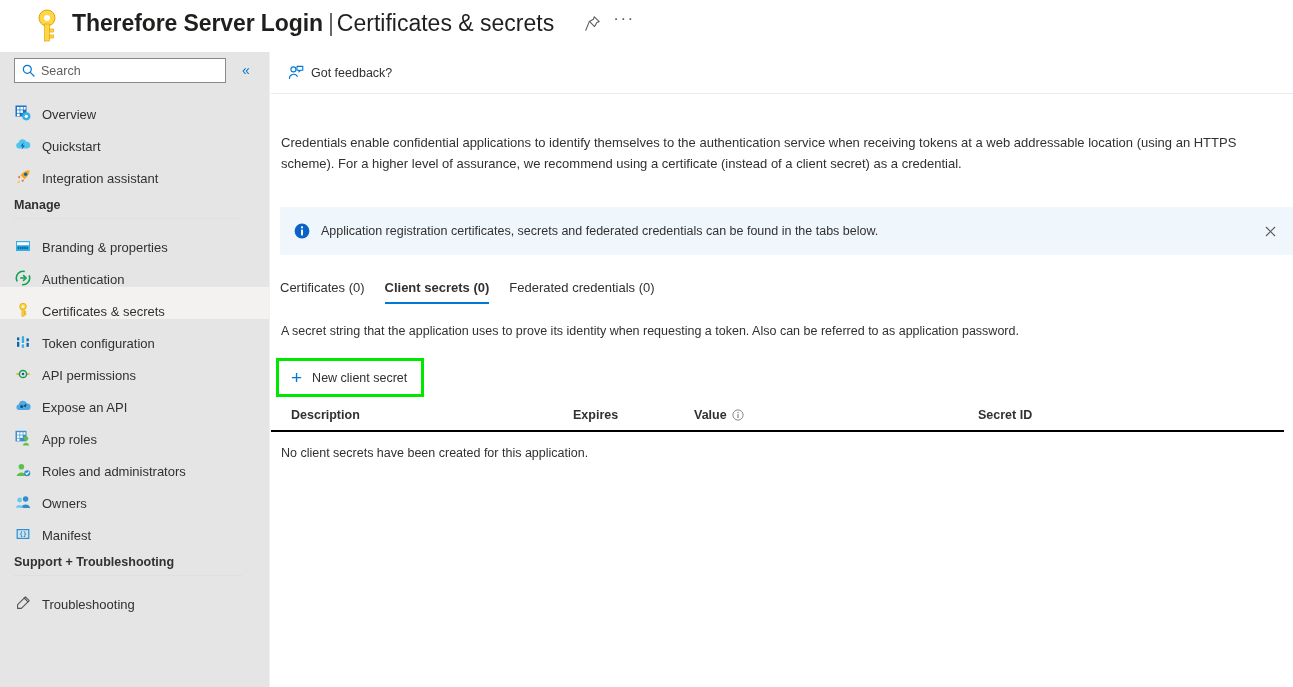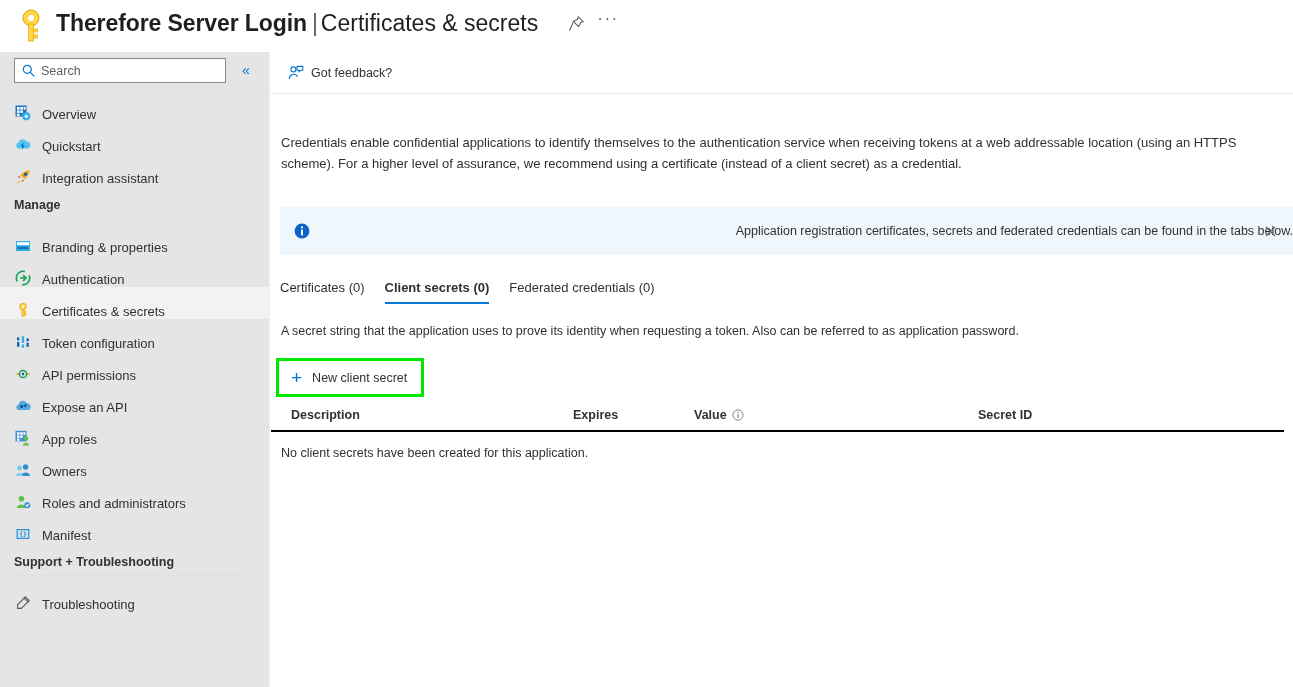--- a/index.html
+++ b/index.html
@@ -7,21 +7,21 @@
     margin: 0; padding: 0;
     width: 1293px; height: 687px;
     background: #ffffff;
     font-family: "Liberation Sans", sans-serif;
     color: #323130;
     overflow: hidden;
   }
   #app { position: relative; width: 1293px; height: 687px; }
 
   
-  .header { position: absolute; left: 0; top: 0; width: 1165px; height: 52px; }
+  .header { position: absolute; left: 16px; top: 0; width: 1165px; height: 52px; }
   .key-icon { position: absolute; left: 18px; top: 7px; width: 26px; height: 38px; }
   .page-title {
     position: absolute; left: 56px; top: 6px;
     font-size: 23px; line-height: 34px;
     white-space: nowrap;
   }
   .page-title .app-name { font-weight: bold; color: #201f1e; letter-spacing: -0.1px; }
   .page-title .sep { font-weight: 300; color: #605e5c; margin: 0 3px 0 5px; }
   .page-title .blade-name { font-weight: 400; color: #201f1e; }
   .hdr-icon-btn {
@@ -92,21 +92,21 @@
 
   .intro {
     position: absolute; left: 10px; top: 80px; width: 960px;
     font-size: 13px; line-height: 21px; color: #323130;
   }
 
   .infobar {
     position: absolute; left: 9px; top: 155px;
     width: 1013px; height: 48px;
     background: #eff6fc;
-    display: flex; align-items: center; justify-content: space-between;
+    display: flex; align-items: center;
   }
   .infobar .info-ico { margin-left: 14px; margin-right: 11px; display: flex; flex: 0 0 16px; }
   .infobar .info-text { font-size: 12.5px; color: #323130; }
   .infobar .close-x {
     position: absolute; right: 14px; top: 15px;
     width: 18px; height: 18px; cursor: pointer;
     display: flex; align-items: center; justify-content: center;
     color: #605e5c;
   }
 
@@ -336,38 +336,38 @@
             </g>
             <circle cx="11" cy="8.6" r="2.3" fill="#5ec04a"></circle>
             <path d="M7.6 15.4 A3.5 3.5 0 0 1 14.4 15.4 Z" fill="#5ec04a"></path>
           </svg>
         </span>
         <span class="nav-label">App roles</span>
       </div>
       <div class="nav-item">
         <span class="nav-ico">
           <svg width="16" height="16" viewBox="0 0 16 16">
+            <circle cx="6.4" cy="4.8" r="2.8" fill="#5ec04a"></circle>
+            <path d="M1.6 14 A5 5 0 0 1 11.2 14 Z" fill="#5ec04a"></path>
+            <circle cx="12.2" cy="11.2" r="3" fill="#2f8ed0"></circle>
+            <path d="M10.9 11.2 L11.9 12.3 L13.6 10.2" fill="none" stroke="#ffffff" stroke-width="1.2" stroke-linecap="round" stroke-linejoin="round"></path>
+          </svg>
+        </span>
+        <span class="nav-label">Roles and administrators</span>
+      </div>
+      <div class="nav-item">
+        <span class="nav-ico">
+          <svg width="16" height="16" viewBox="0 0 16 16">
             <circle cx="10.6" cy="5" r="2.7" fill="#2f8ed0"></circle>
             <path d="M6 14 A4.8 4.8 0 0 1 15.2 14 Z" fill="#2f8ed0"></path>
             <circle cx="4.6" cy="6" r="2.4" fill="#6fc6ee"></circle>
             <path d="M0.8 13.8 A4 4 0 0 1 8.4 13.8 Z" fill="#6fc6ee"></path>
           </svg>
         </span>
         <span class="nav-label">Owners</span>
-      </div>
-      <div class="nav-item">
-        <span class="nav-ico">
-          <svg width="16" height="16" viewBox="0 0 16 16">
-            <circle cx="6.4" cy="4.8" r="2.8" fill="#5ec04a"></circle>
-            <path d="M1.6 14 A5 5 0 0 1 11.2 14 Z" fill="#5ec04a"></path>
-            <circle cx="12.2" cy="11.2" r="3" fill="#2f8ed0"></circle>
-            <path d="M10.9 11.2 L11.9 12.3 L13.6 10.2" fill="none" stroke="#ffffff" stroke-width="1.2" stroke-linecap="round" stroke-linejoin="round"></path>
-          </svg>
-        </span>
-        <span class="nav-label">Roles and administrators</span>
       </div>
       <div class="nav-item">
         <span class="nav-ico">
           <svg width="16" height="16" viewBox="0 0 16 16">
             <rect x="1.6" y="3" width="12.8" height="10" fill="#2f8ed0"></rect>
             <rect x="2.8" y="4.2" width="10.4" height="7.6" fill="#c9e4f5"></rect>
             <text x="8" y="9.8" font-size="6.4" fill="#0b4f86" text-anchor="middle" font-family="monospace">{}</text>
           </svg>
         </span>
         <span class="nav-label">Manifest</span>

